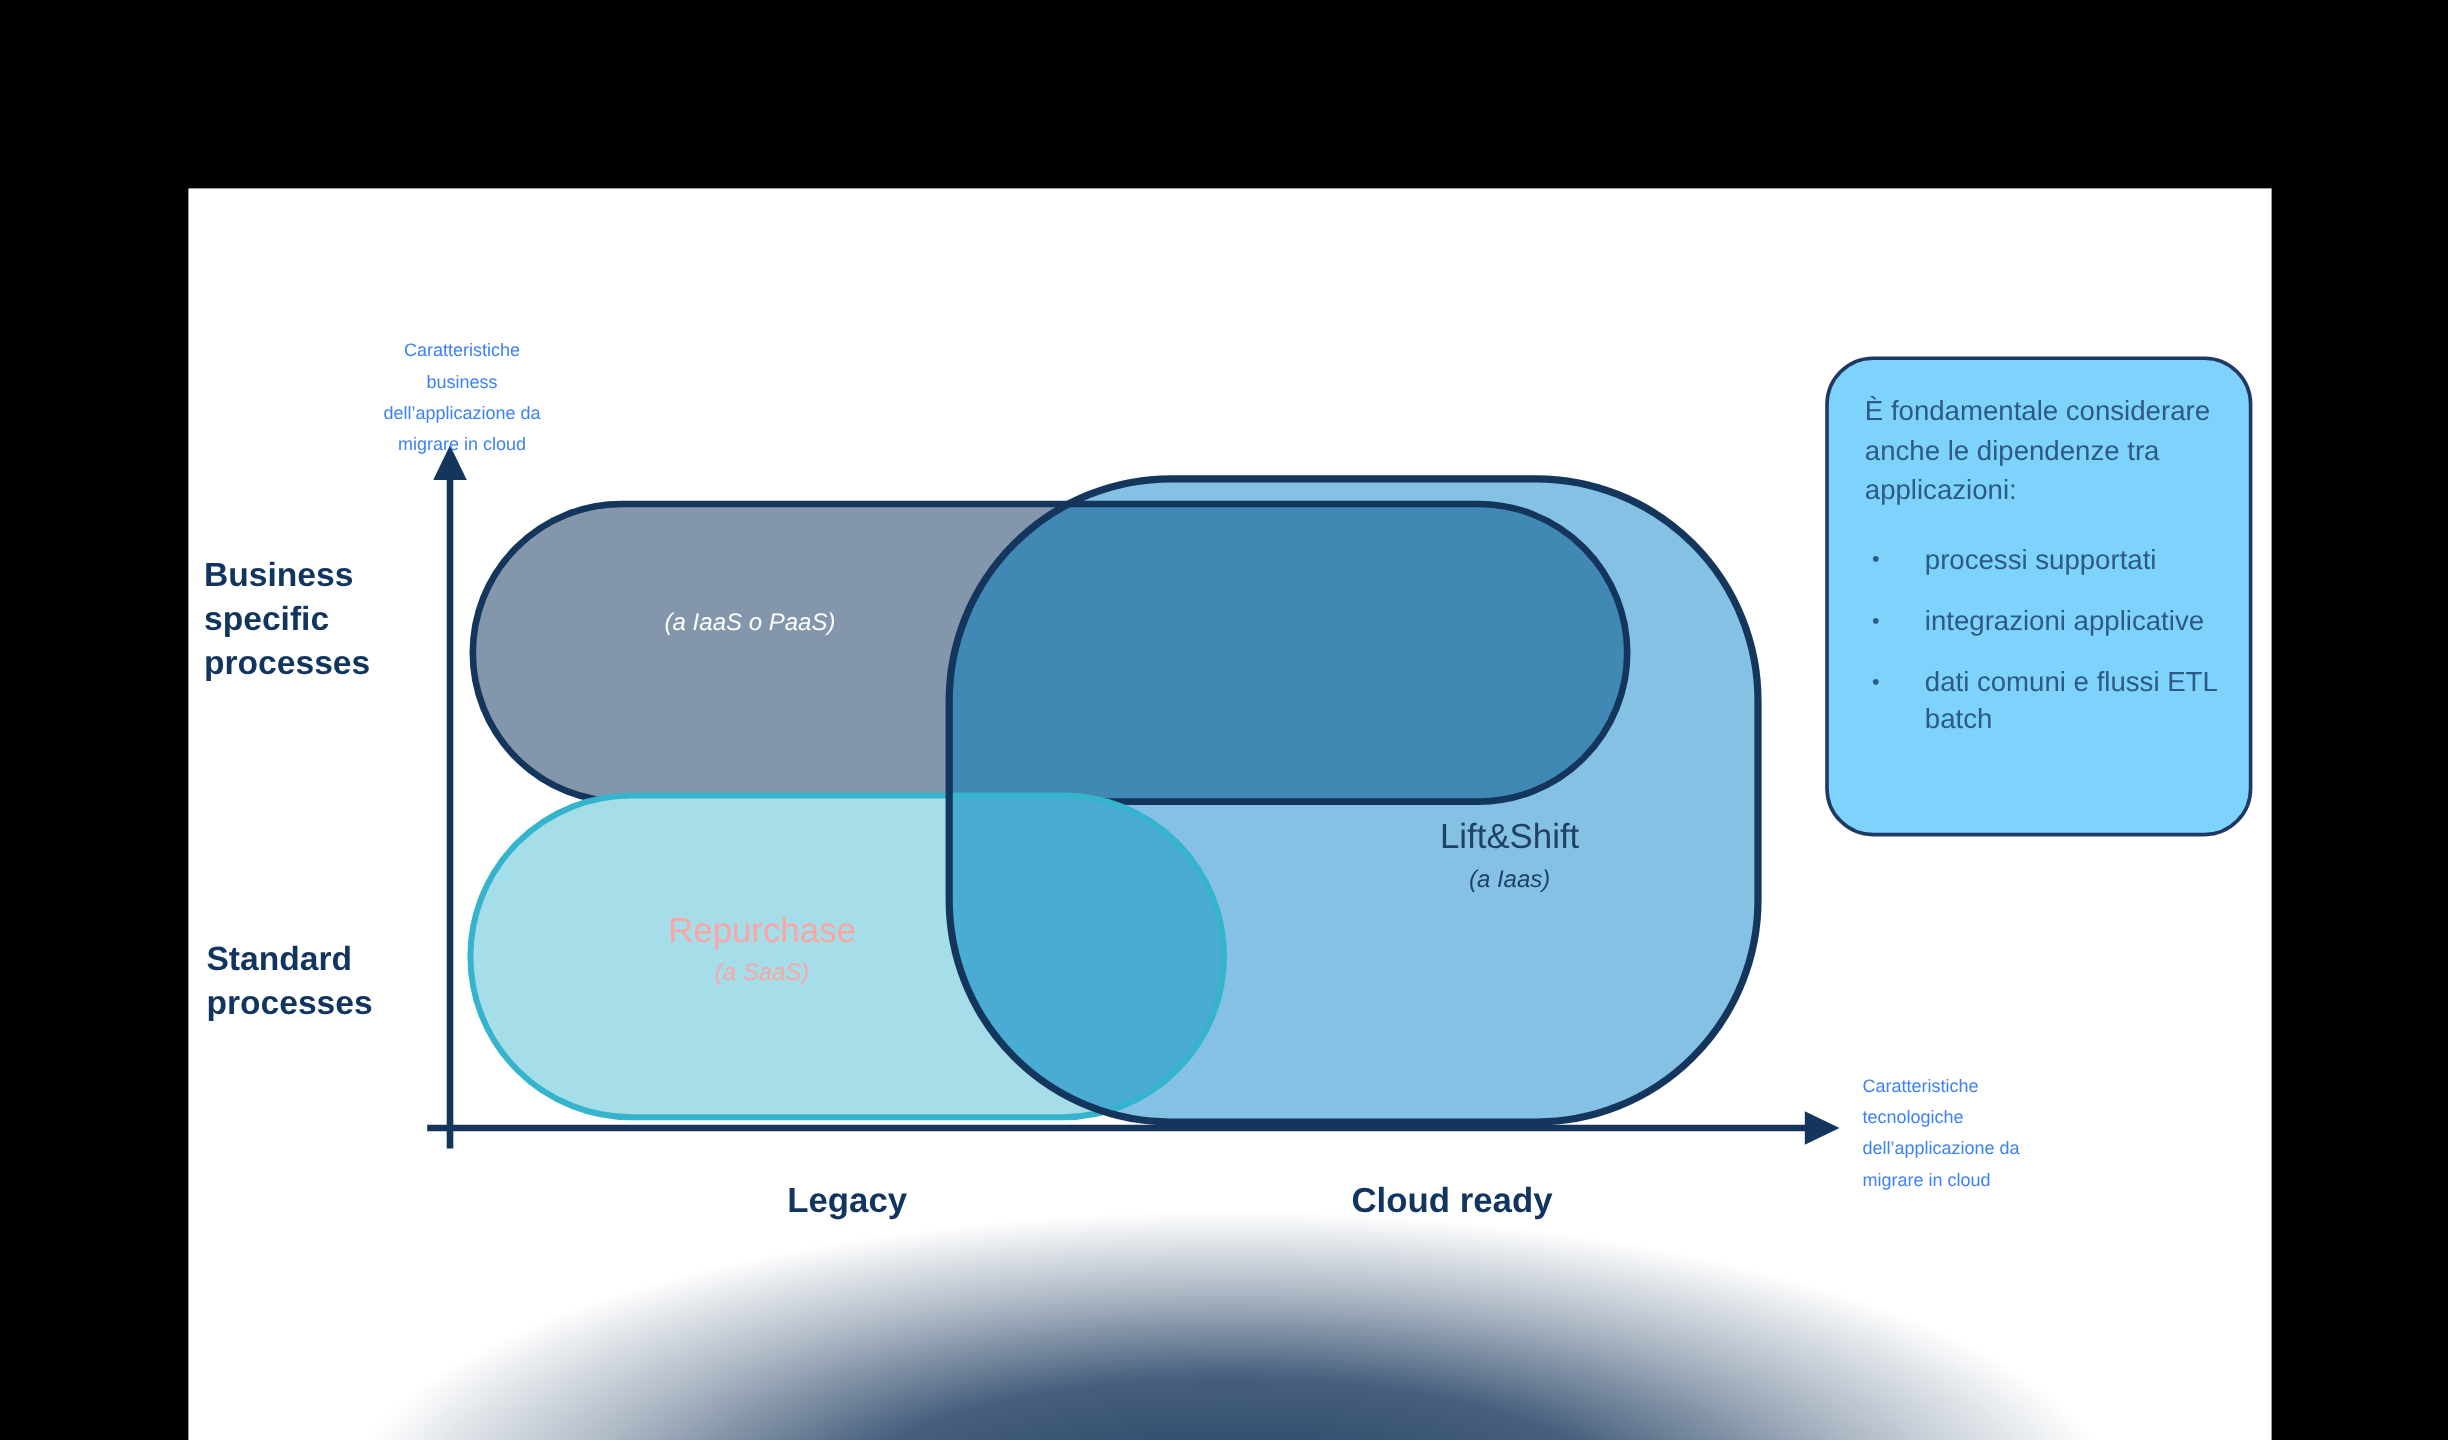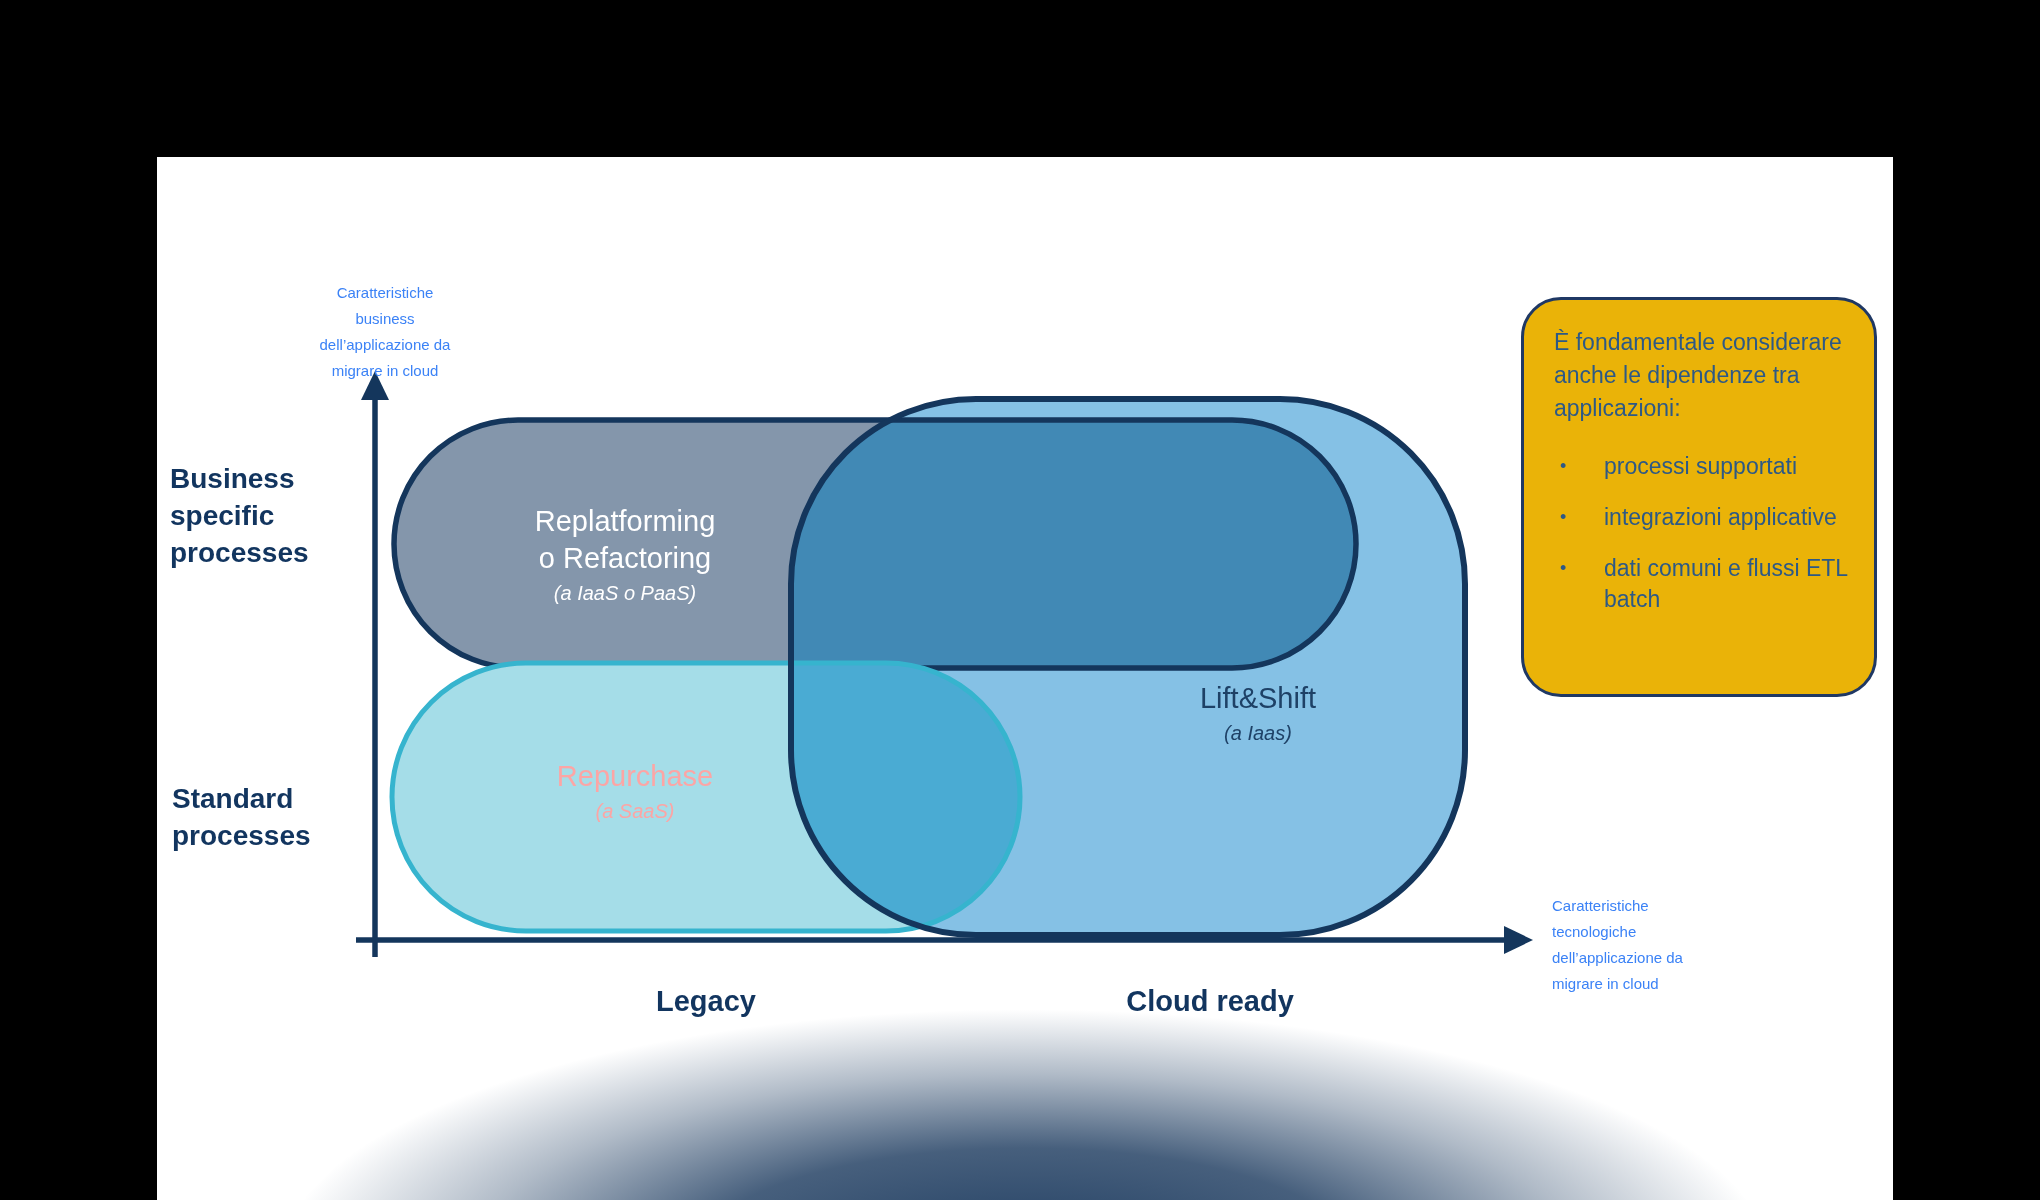--- a/index.html
+++ b/index.html
@@ -30,21 +30,21 @@
   .blob-sub{font-size:20px;line-height:26px;margin-top:3px;font-style:italic;}
   .blob-label.replat{color:#FFFFFF;}
   .blob-label.repur{color:#fca5a5;}
   .blob-label.lift{color:#1E4166;}
   .x-cat{
     position:absolute;font-size:29px;font-weight:bold;color:#12355F;
     transform:translateX(-50%);white-space:nowrap;margin-top:20px;
   }
   .callout{
     position:absolute;left:1521px;top:297px;width:356px;height:400px;box-sizing:border-box;
-    background:#eab308;border:3px solid #1F3864;border-radius:40px;
+    background:#7dd3fc;border:3px solid #1F3864;border-radius:40px;
     padding:26px 26px 20px 30px;color:#2D5986;
   }
   .callout-intro{font-size:23px;line-height:33px;margin:0 0 26px 0;}
   .callout-list{list-style:none;margin:0;padding:0;}
   .callout-list li{display:flex;margin-bottom:20px;font-size:23px;line-height:31px;}
   .bullet-dot{flex:0 0 44px;font-size:18px;line-height:31px;padding-left:6px;}
 </style>
 </head>
 <body>
 
@@ -83,22 +83,20 @@
 migrare in cloud</div>
 
 <div class="txt cat-label" style="left:170px;top:460px;">Business
 specific
 processes</div>
 
 <div class="txt cat-label" style="left:172px;top:780px;">Standard
 processes</div>
 
 <div class="blob-label replat" style="left:625px;top:503px;">
-  <div class="blob-title txt" style="position:static;">Replatforming
-o Refactoring</div>
   <div class="blob-sub">(a IaaS o PaaS)</div>
 </div>
 
 <div class="blob-label repur" style="left:635px;top:758px;">
   <div class="blob-title">Repurchase</div>
   <div class="blob-sub">(a SaaS)</div>
 </div>
 
 <div class="blob-label lift" style="left:1210px;top:680px;margin-left:48px;">
   <div class="blob-title">Lift&amp;Shift</div>

